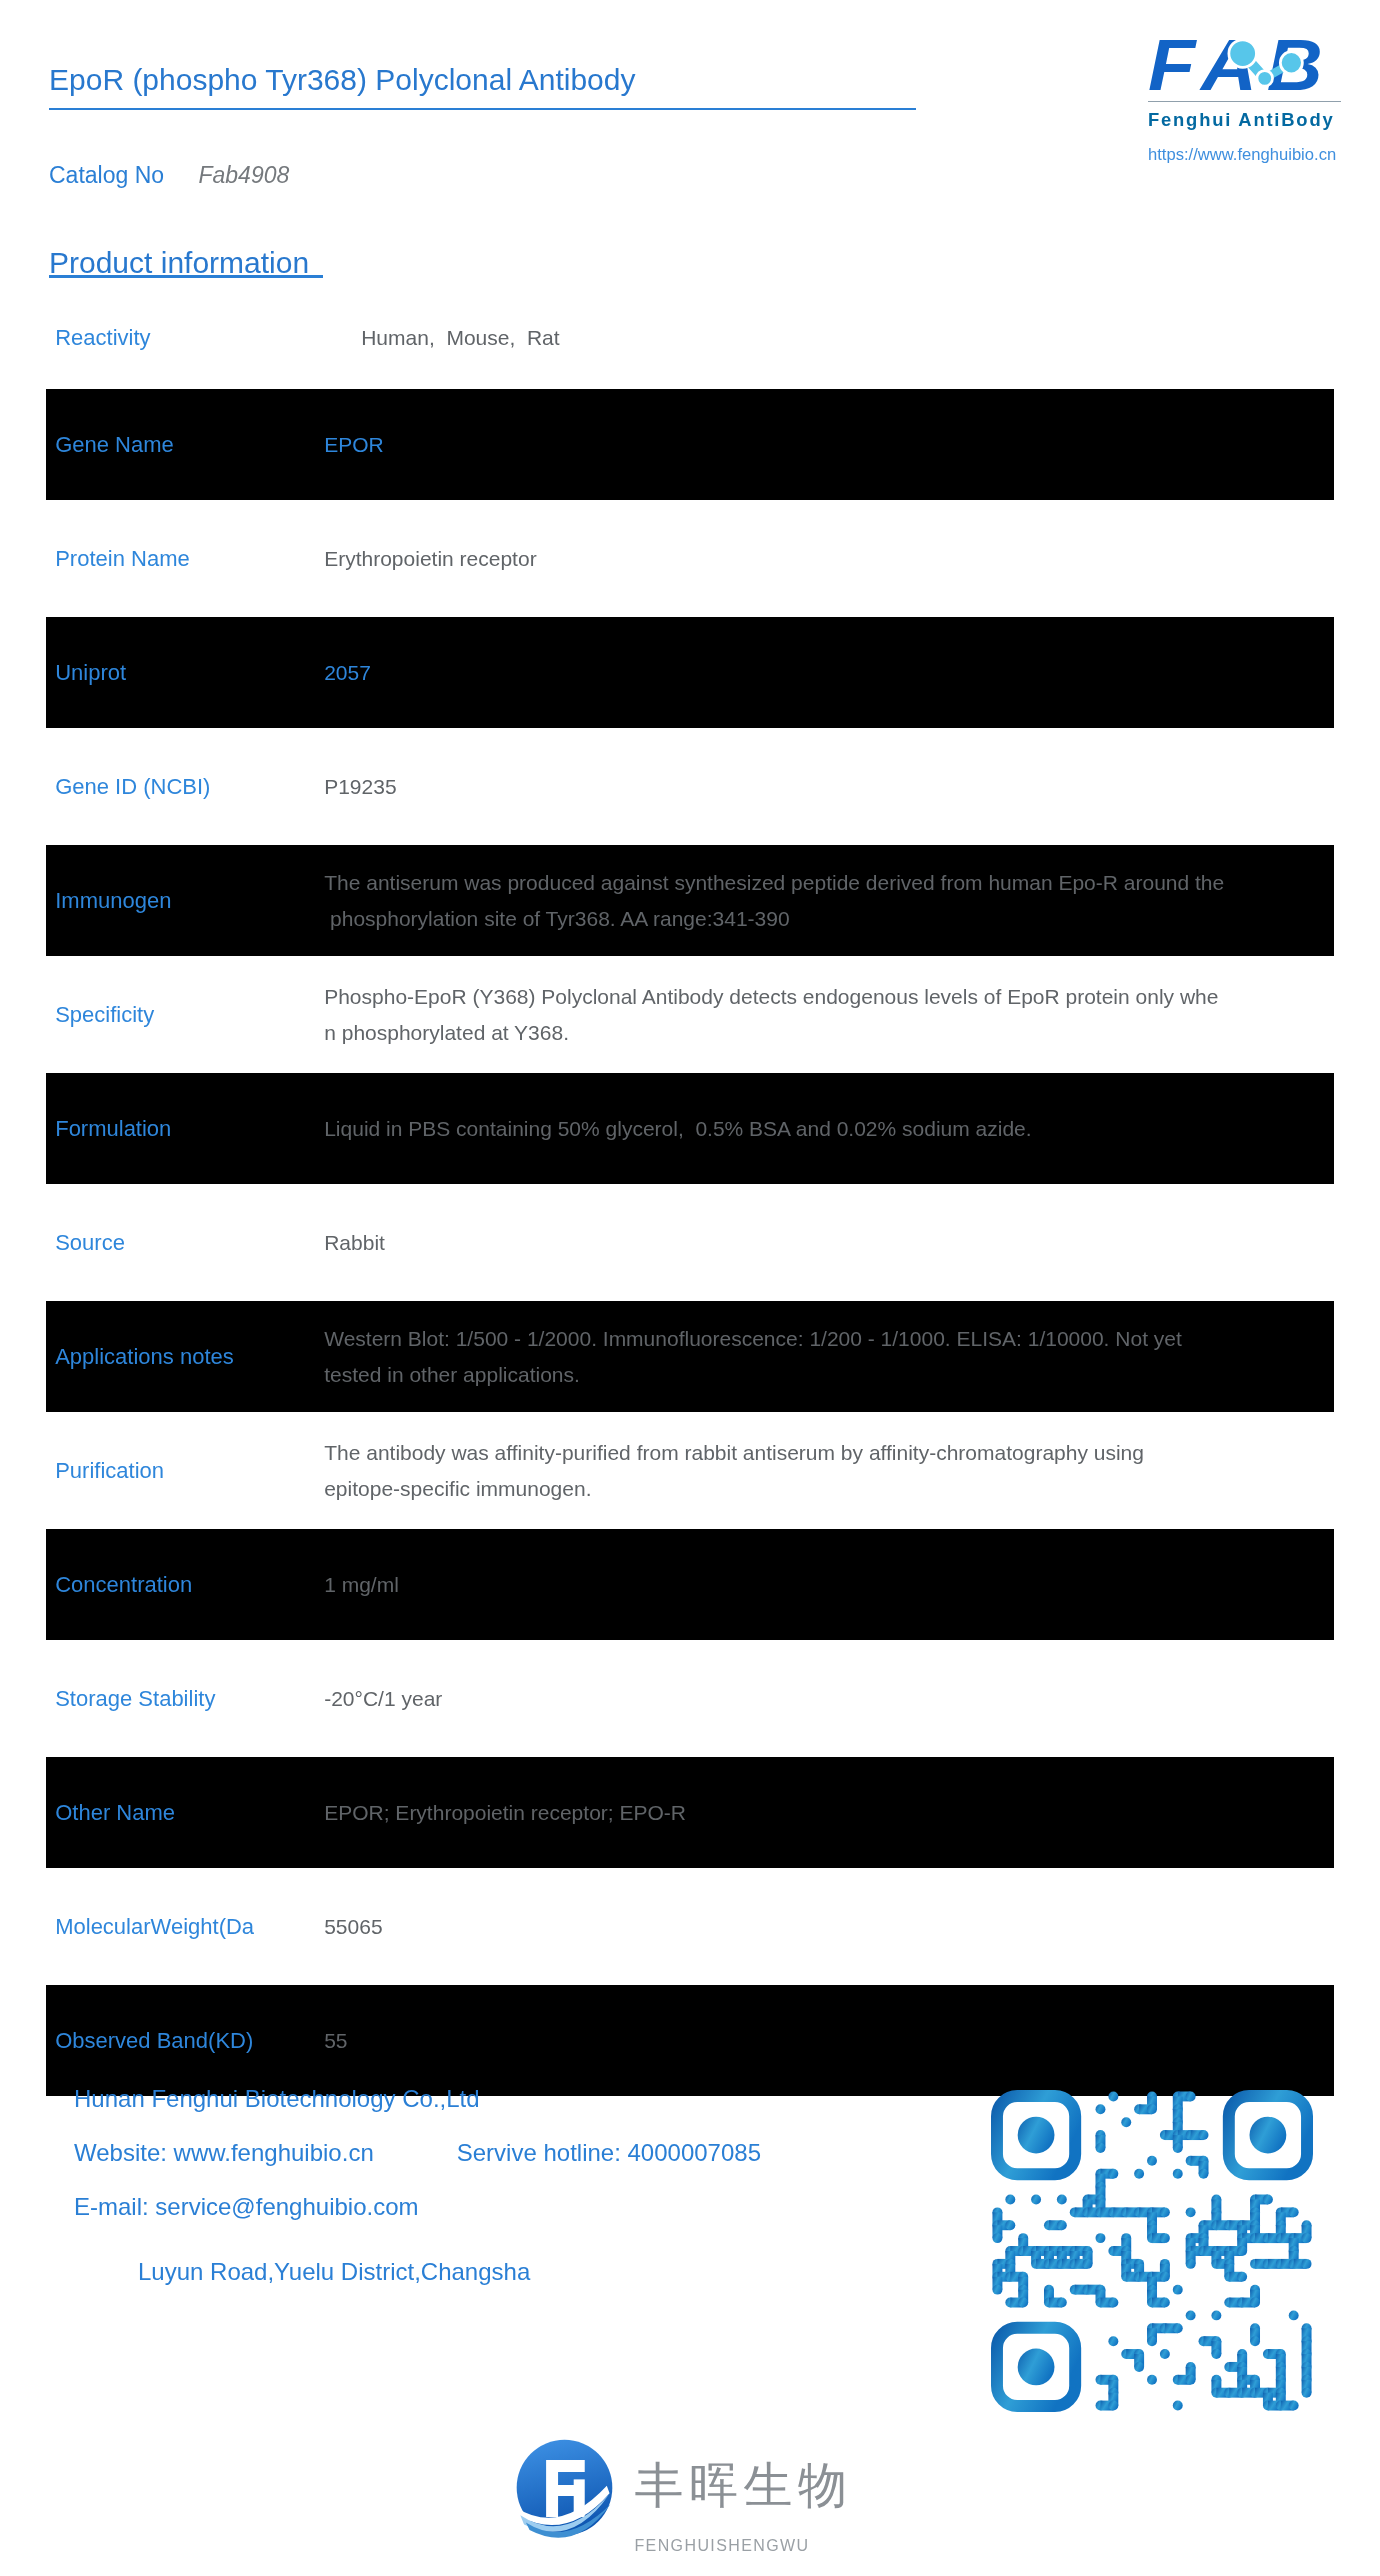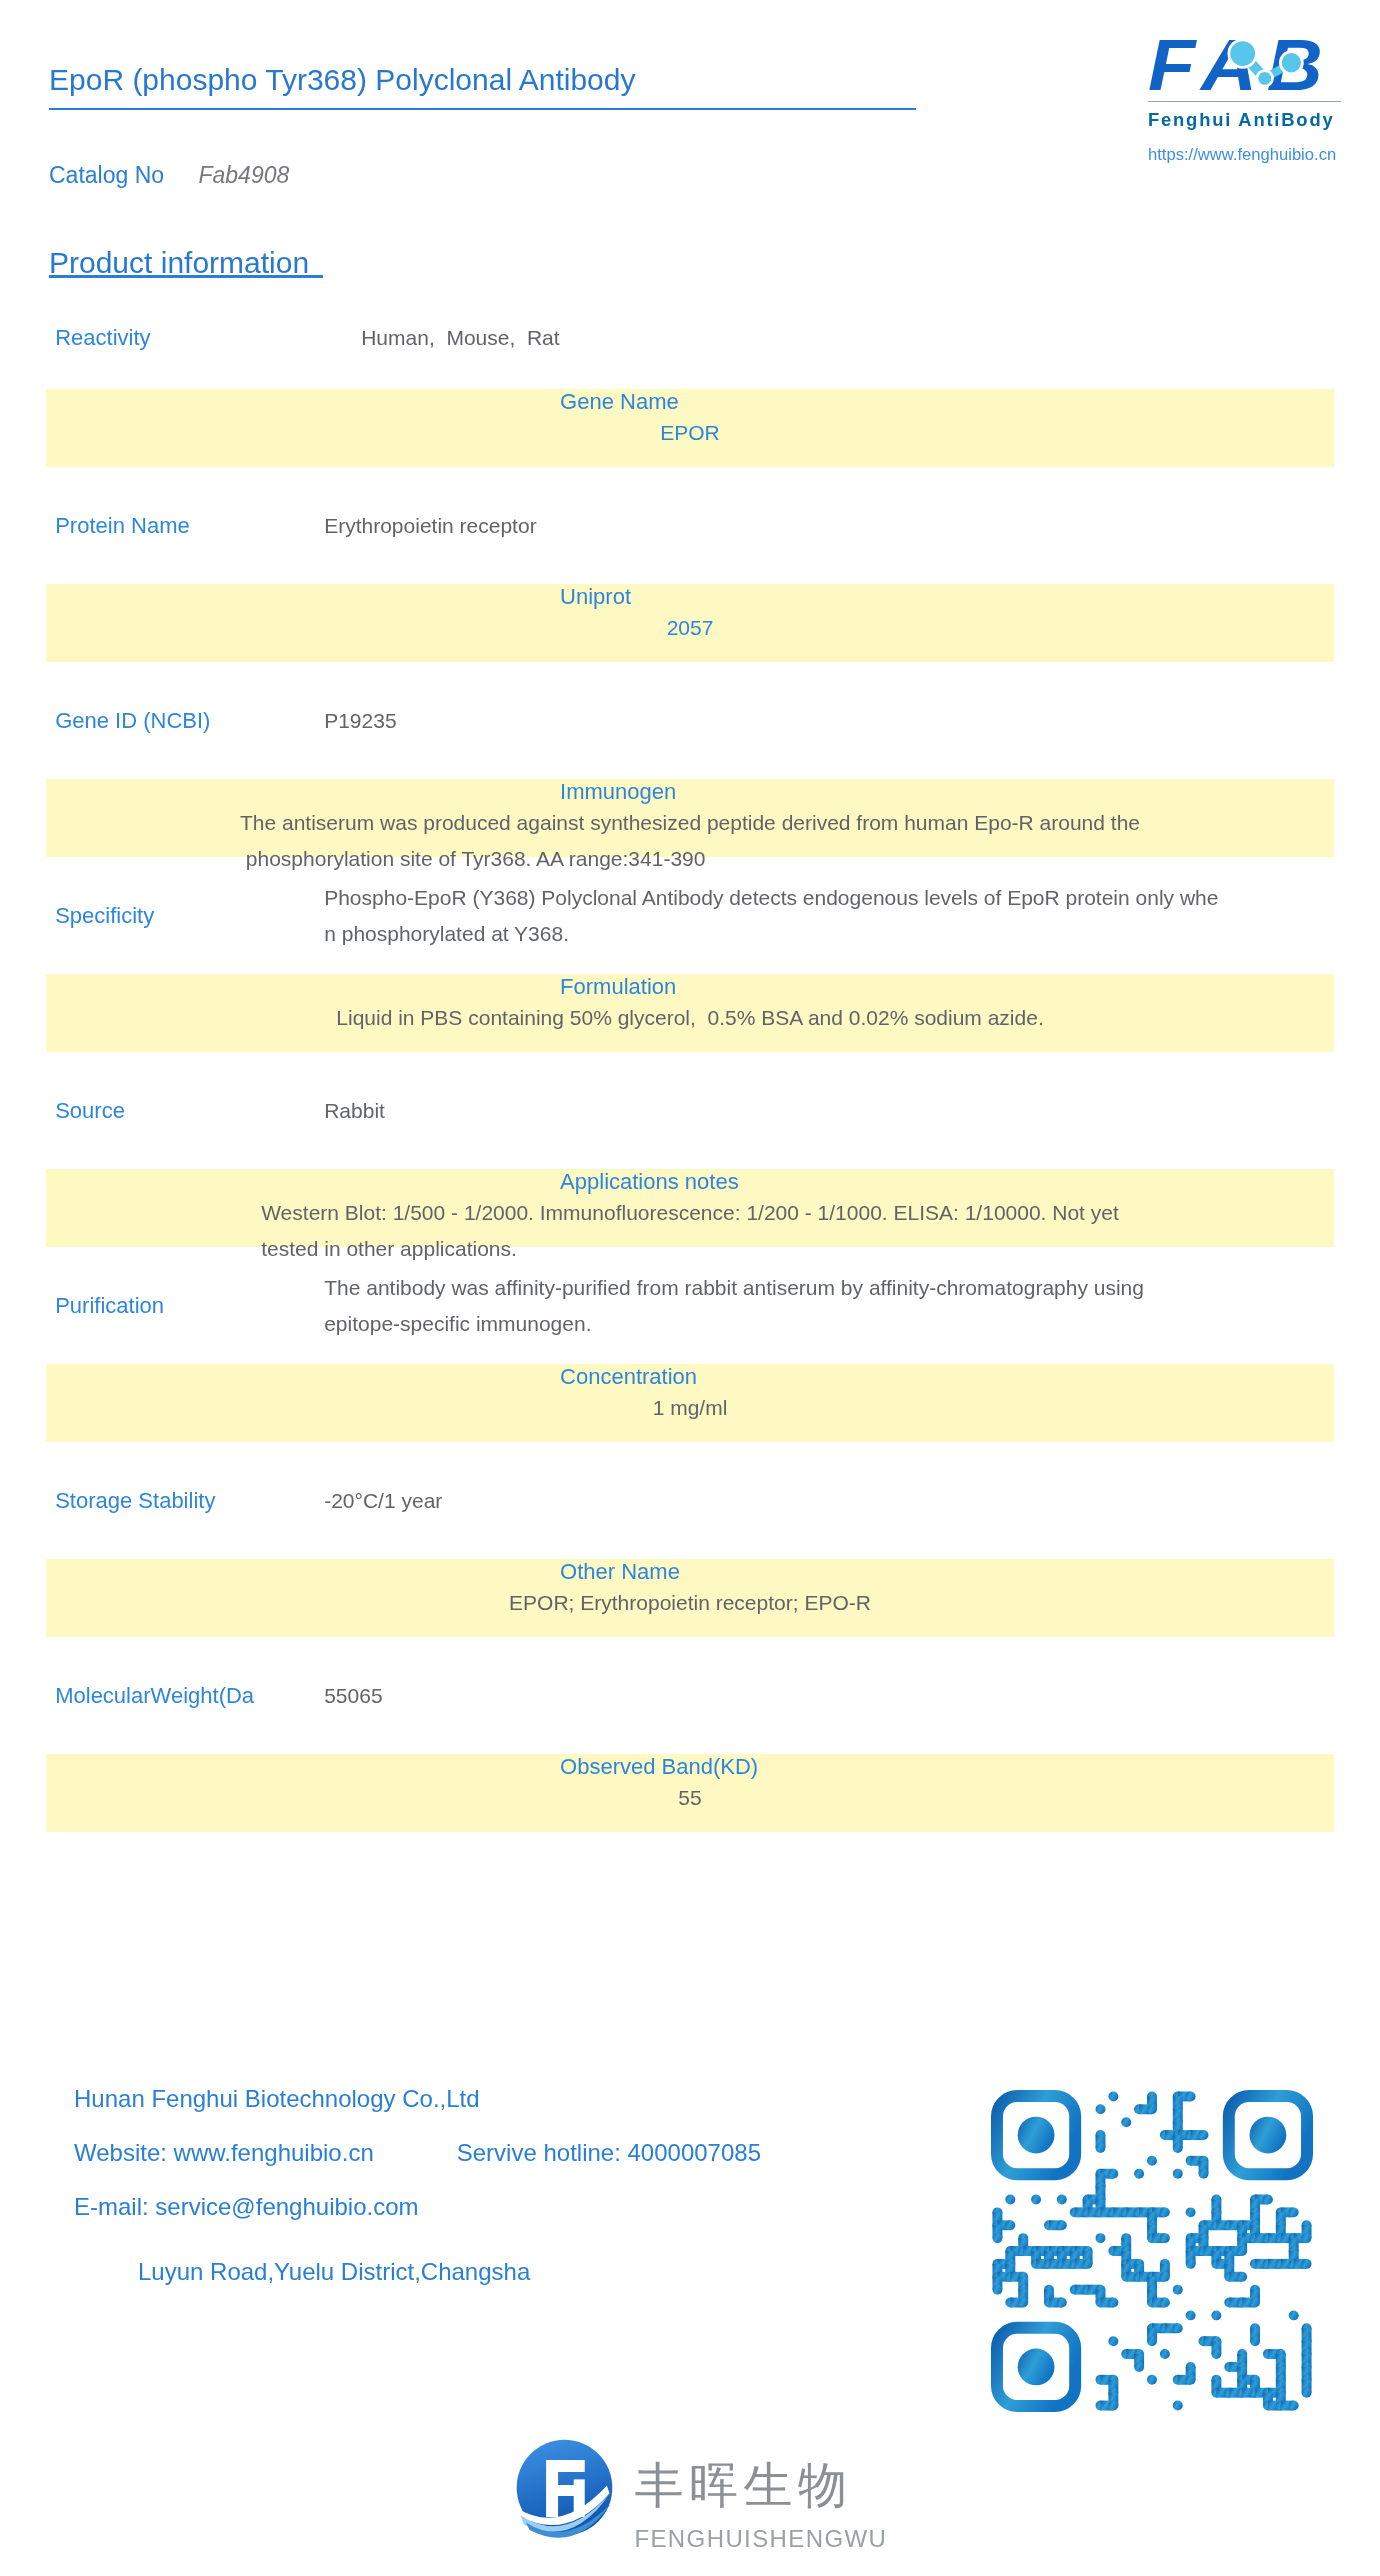--- a/index.html
+++ b/index.html
@@ -16,36 +16,36 @@
 
   .catalog{position:absolute;left:49px;top:162px;font-size:23px;}
   .catalog .lab{color:#2a7fd5;}
   .catalog .val{color:#75797d;margin-left:28px;font-style:italic;}
 
   .section-title{position:absolute;left:49px;top:246px;font-size:30px;color:#2878ce;}
   .section-rule{position:absolute;left:49px;top:275px;width:274px;height:2.8px;background:#2a7fd5;}
 
   .ptable{position:absolute;left:46px;top:287px;width:1288px;}
   .trow{display:flex;align-items:center;height:117px;background:#fff;}
-  .trow.shaded{height:78px;background:#fef9c3;flex-direction:column;}
+  .trow.shaded{height:111px;background:#000000;}
   .trow:first-child{height:102px;gap:37px;}
   .tlabel{flex:none;width:269px;padding-left:9.2px;font-size:22px;color:#2e86db;}
   .tvalue{font-size:21px;color:#606468;white-space:pre;line-height:36px;}
   .tvalue.blue{color:#2e86db;}
 
   .footer-info{position:absolute;left:74px;top:2072px;font-size:24px;color:#2a7fd5;line-height:54px;}
   .footer-info .hotline-gap{margin-left:83px;}
   .footer-info .indent{padding-left:64px;margin-top:11px;}
 
   .qr-wrap{position:absolute;left:991px;top:2090px;width:322px;height:322px;}
 
   .brand{position:absolute;left:513px;top:2438px;display:flex;align-items:flex-start;}
   .brand-text{margin-left:18.4px;}
   .brand-cn{font-size:49px;color:#8b9095;letter-spacing:5.5px;margin-top:14.7px;}
-  .brand-en{font-size:24px;color:#9aa0a5;letter-spacing:1.4px;margin-top:6px;}
+  .brand-en{font-size:16px;color:#9aa0a5;letter-spacing:1.4px;margin-top:18px;}
 </style>
 </head>
 <body>
 
 <div class="page-title">EpoR (phospho Tyr368) Polyclonal Antibody</div>
 <div class="title-rule"></div>
 
 <div class="fab-logo">
   <svg width="193" height="61" viewBox="0 0 210 66">
     <text x="0" y="60" transform="scale(1.08 1)" font-size="78" font-weight="bold" font-style="italic" letter-spacing="10" fill="#1263c6" style="font-family:'Liberation Sans',sans-serif">FAB</text>

